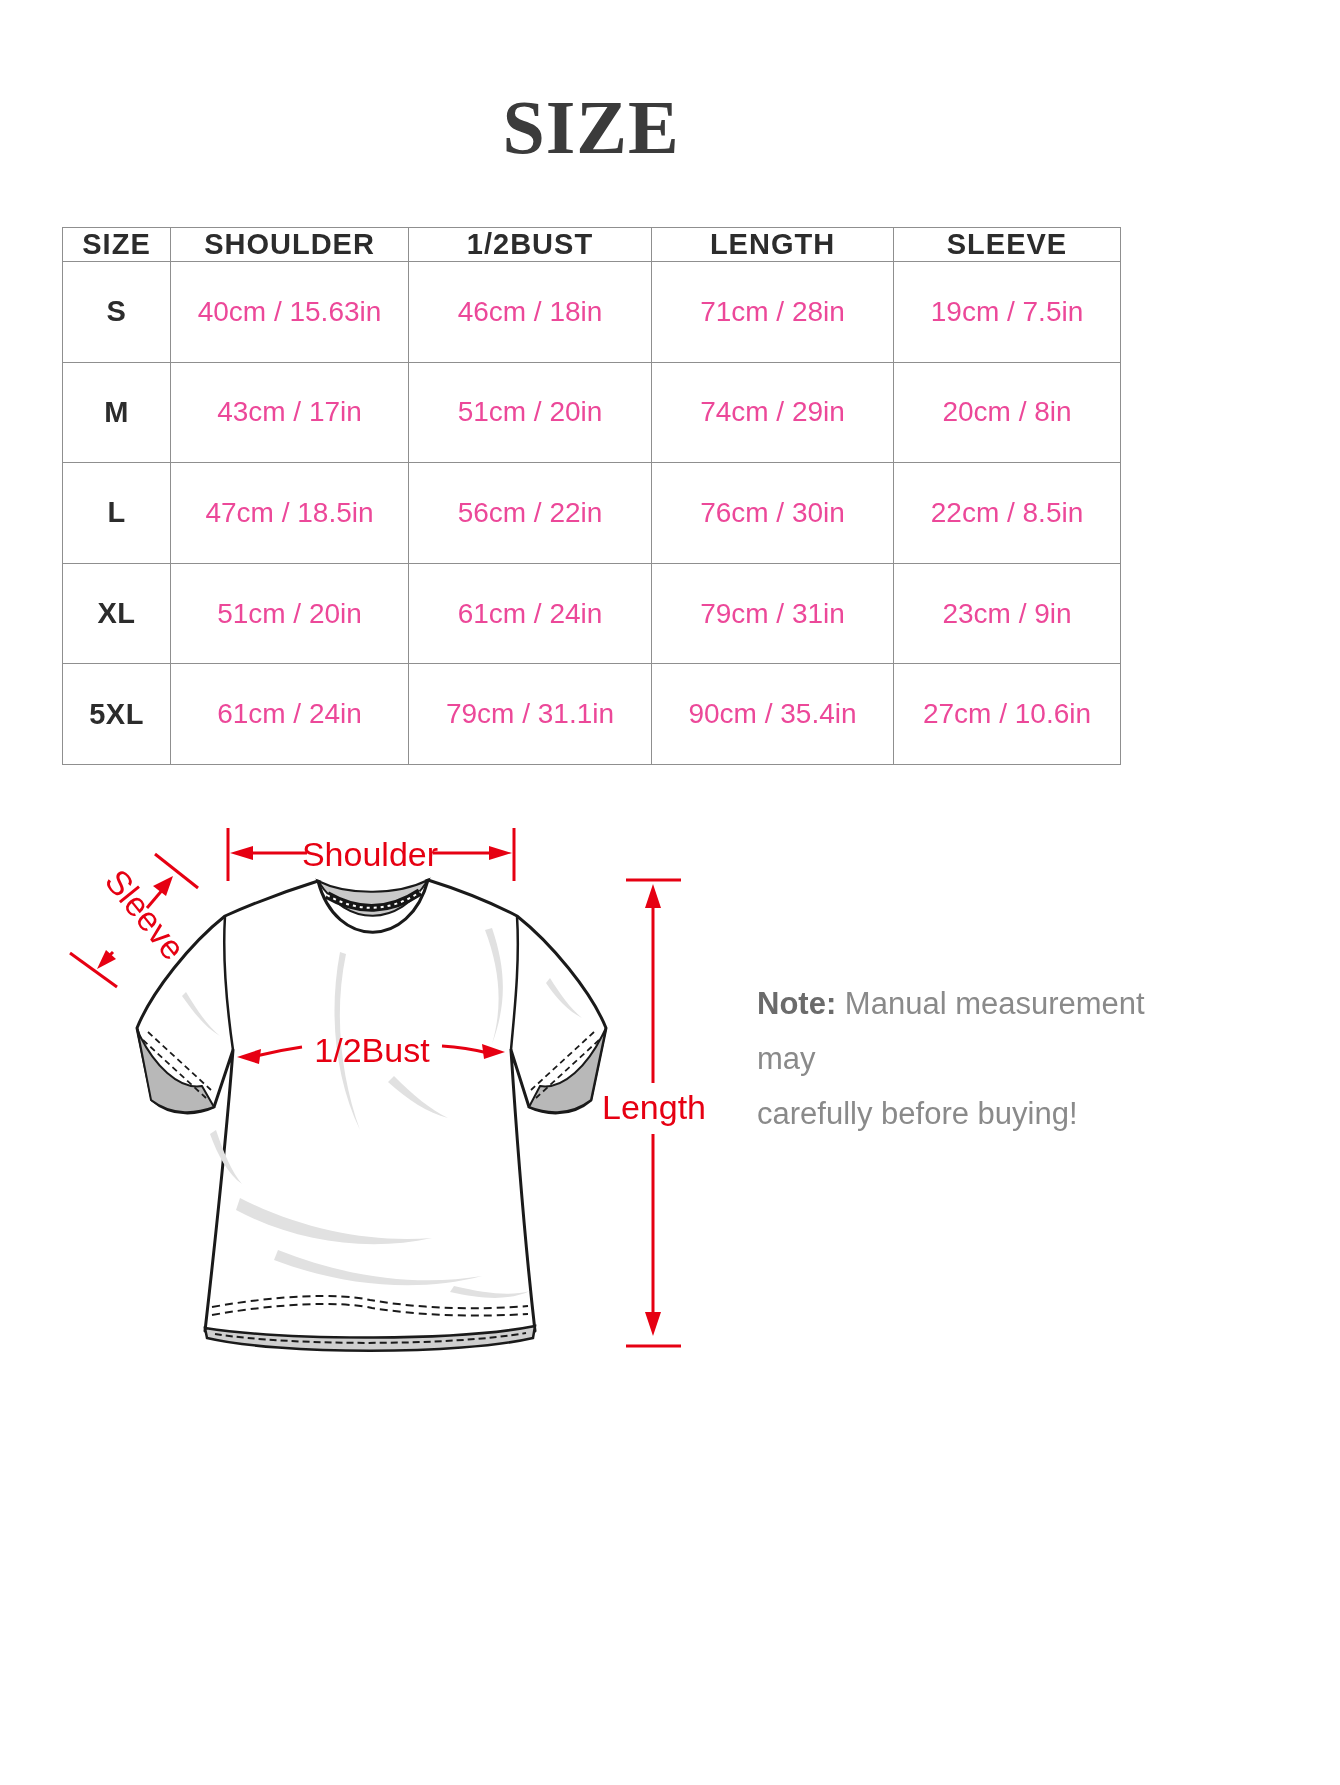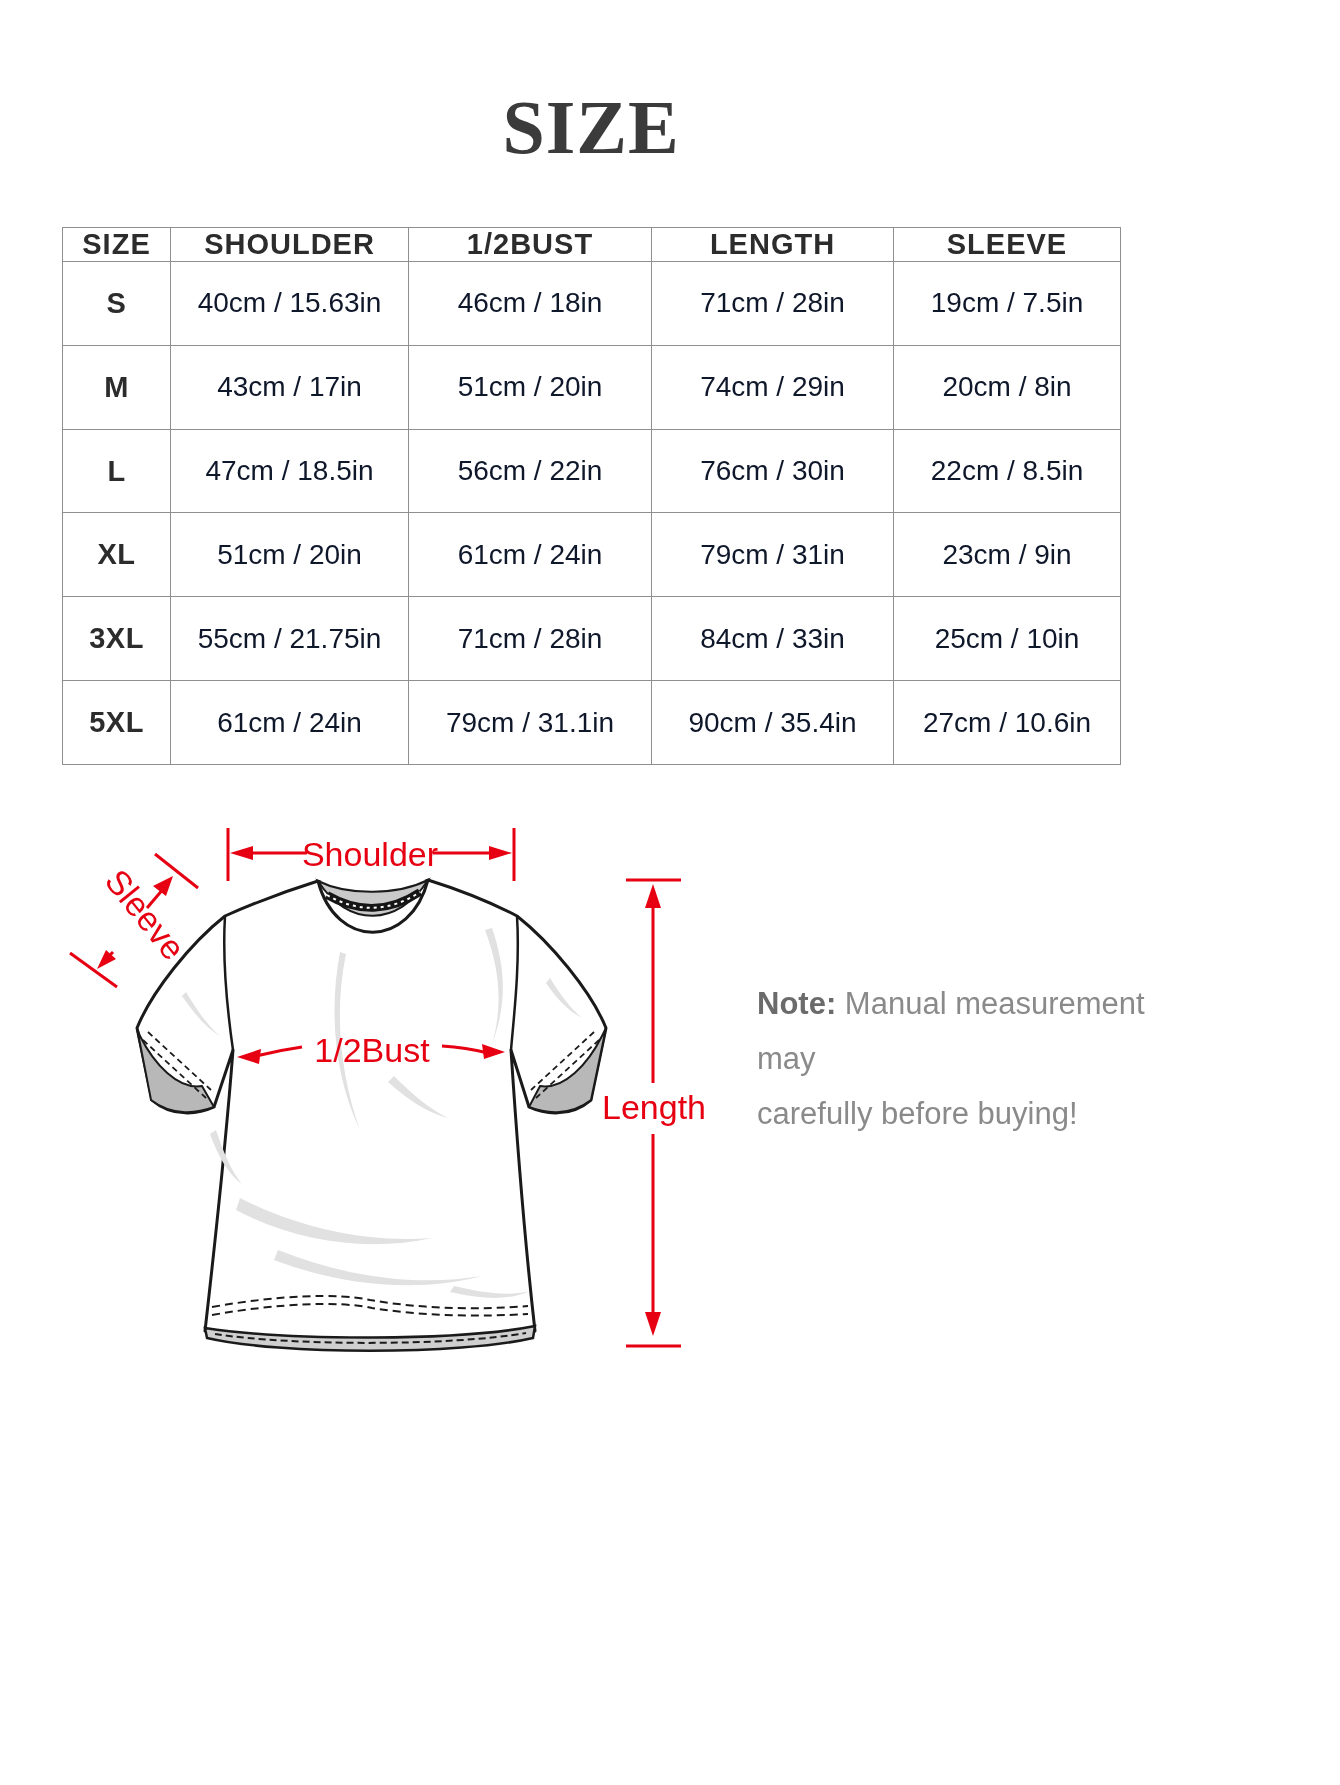--- a/index.html
+++ b/index.html
@@ -16,21 +16,21 @@
     position:absolute;left:62px;top:227px;width:1058px;height:538px;
     border-collapse:collapse;table-layout:fixed;
   }
   .size-table th,.size-table td{
     border:1.5px solid #8f8f8f;text-align:center;vertical-align:middle;
     padding:0;white-space:nowrap;
   }
   .size-table th{
     font-size:29px;font-weight:700;color:#2c2c2c;letter-spacing:1px;
   }
-  .size-table td{font-size:28px;color:#0f172a;}
+  .size-table td{font-size:28px;color:#ec4899;}
   .size-table td.size-cell{font-weight:700;color:#2c2c2c;font-size:29px;letter-spacing:0.5px;}
   .note-block{
     position:absolute;left:757px;top:976px;width:420px;
     font-size:31px;line-height:55px;color:#8a8a8a;
   }
   .note-block .note-label{font-weight:700;color:#6b6b6b;}
   .diagram-svg{position:absolute;left:40px;top:780px;}
   .red-label{
     fill:#e60012;font-family:"Liberation Sans",sans-serif;font-size:34px;
   }
@@ -78,27 +78,20 @@
       <td>56cm / 22in</td>
       <td>76cm / 30in</td>
       <td>22cm / 8.5in</td>
     </tr>
     <tr>
       <td class="size-cell">XL</td>
       <td>51cm / 20in</td>
       <td>61cm / 24in</td>
       <td>79cm / 31in</td>
       <td>23cm / 9in</td>
-    </tr>
-    <tr>
-      <td class="size-cell">3XL</td>
-      <td>55cm / 21.75in</td>
-      <td>71cm / 28in</td>
-      <td>84cm / 33in</td>
-      <td>25cm / 10in</td>
     </tr>
     <tr>
       <td class="size-cell">5XL</td>
       <td>61cm / 24in</td>
       <td>79cm / 31.1in</td>
       <td>90cm / 35.4in</td>
       <td>27cm / 10.6in</td>
     </tr>
   </tbody>
 </table>

